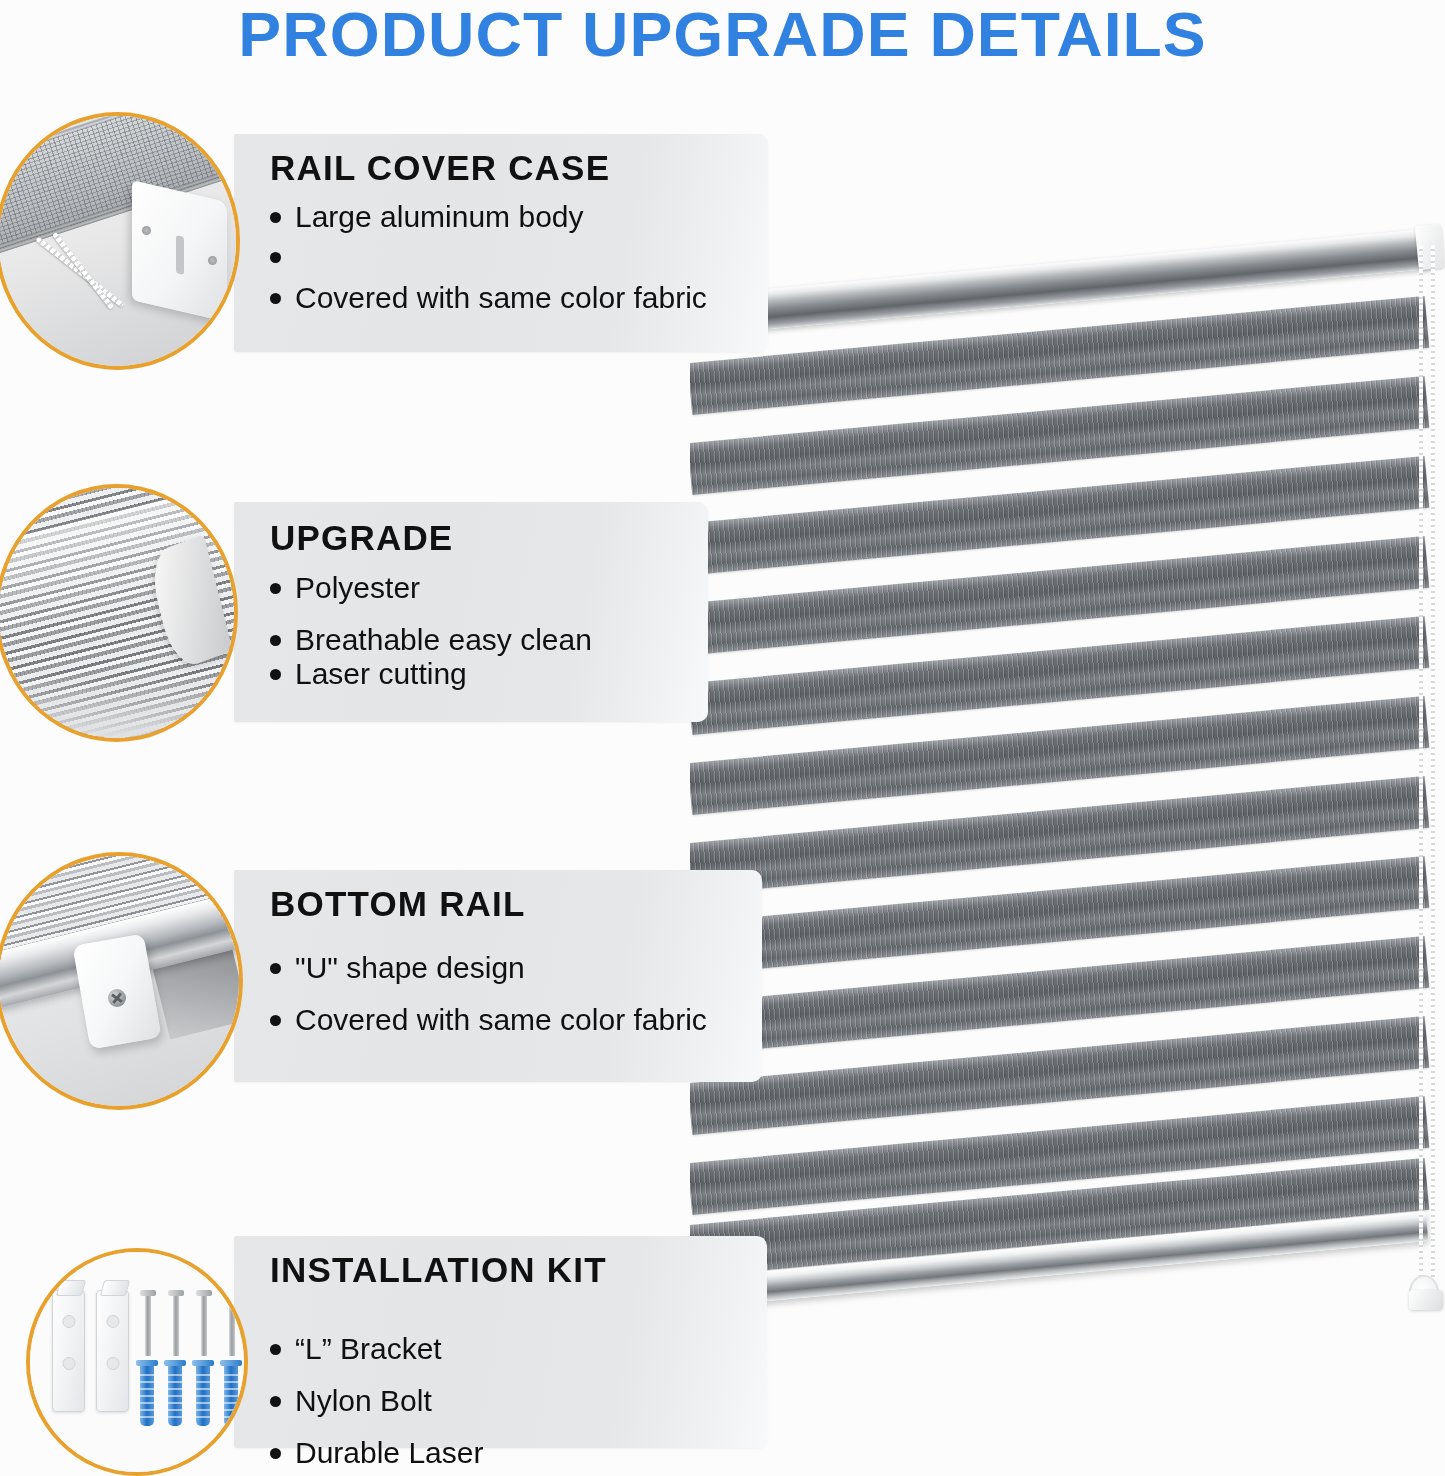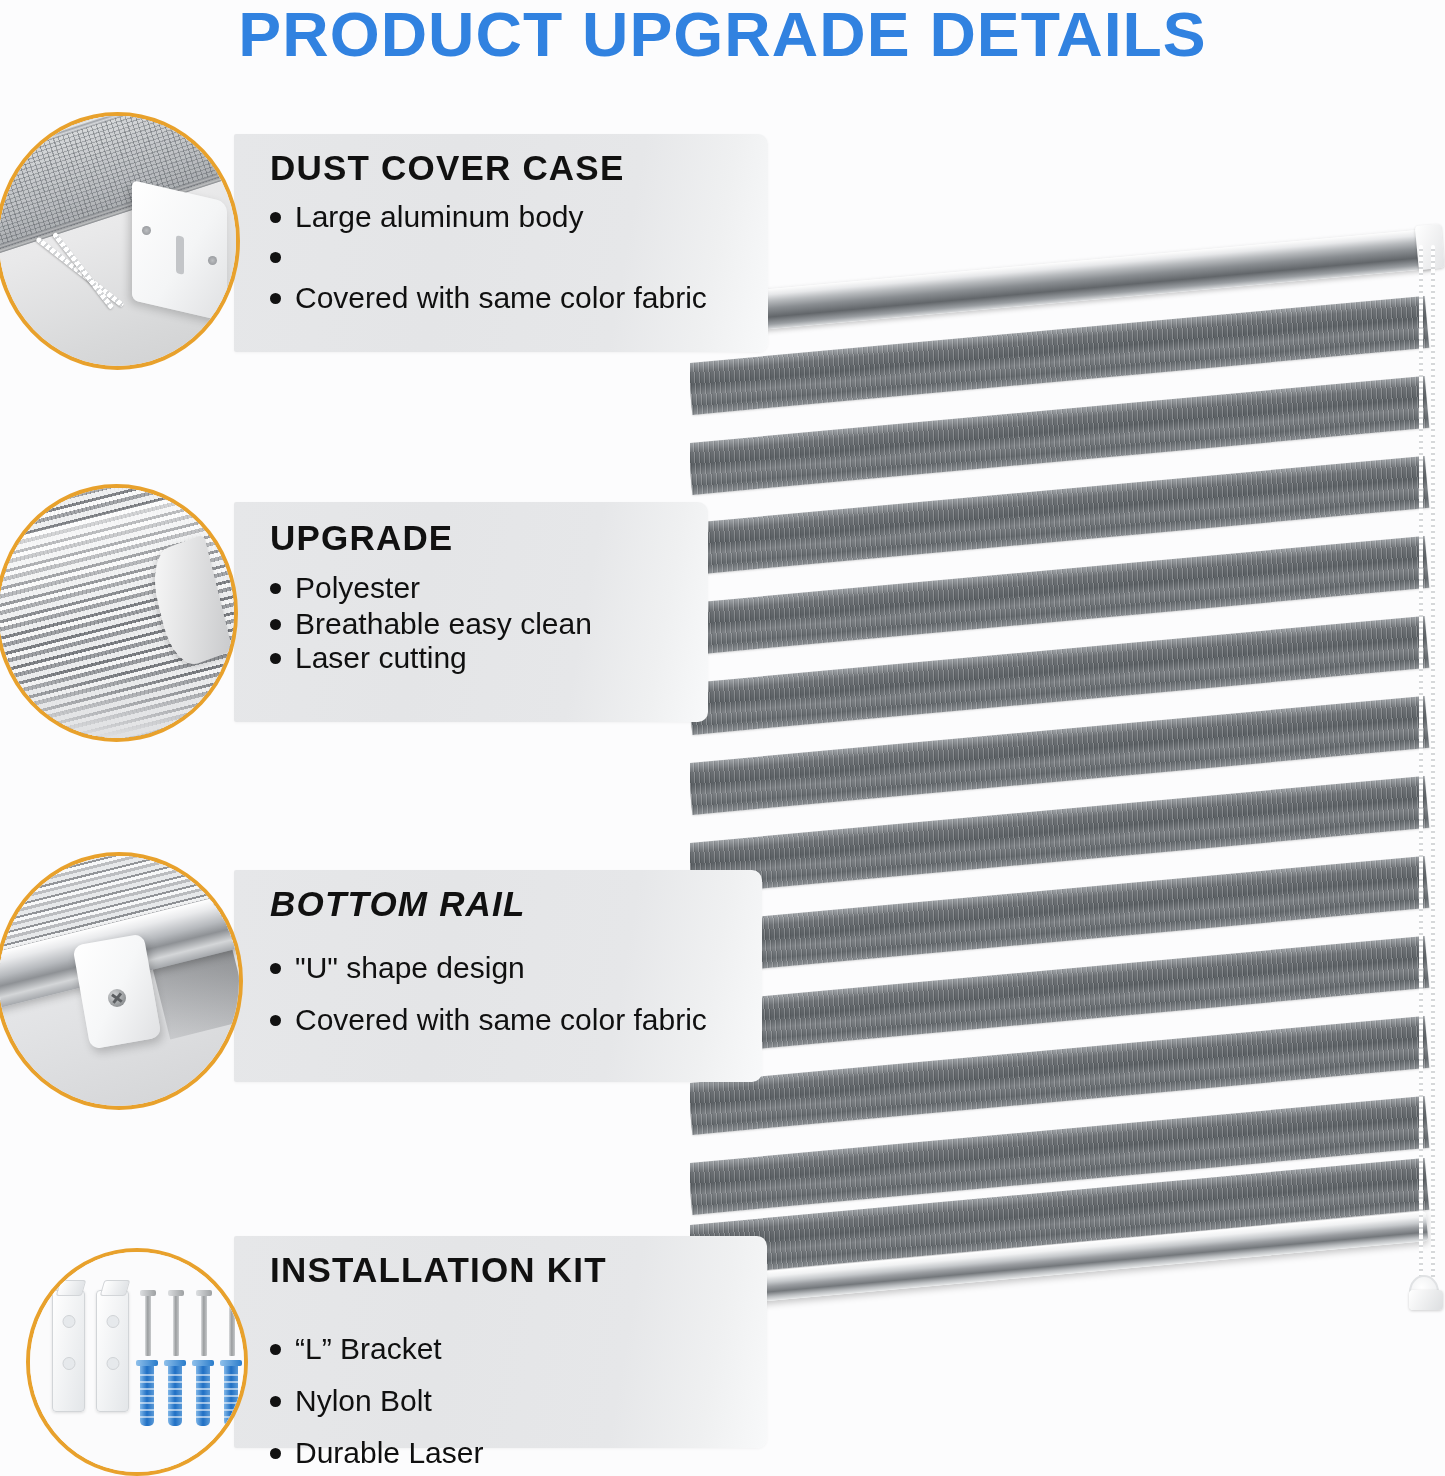--- a/index.html
+++ b/index.html
@@ -309,21 +309,21 @@
         <div class="p1-mesh"></div>
         <div class="p1-cap"></div>
         <div class="p1-slot"></div>
         <div class="p1-screw a"></div>
         <div class="p1-screw b"></div>
         <div class="p1-chain"></div>
         <div class="p1-chain2"></div>
       </div>
     </div>
 
-    <div class="ptitle" style="left:270px;top:148px;">DUST COVER CASE</div>
+    <div class="ptitle" style="left:270px;top:148px;">RAIL COVER CASE</div>
     <div class="bullets" style="left:270px;top:200px;">
       <div class="bullet" style="margin-bottom:18px;">
         <span class="dot"></span>
         <span>Large aluminum body</span>
       </div>
       <div class="bullet" style="margin-bottom:18px;">
         <span class="dot"></span>
       </div>
       <div class="bullet">
         <span class="dot"></span>
@@ -340,21 +340,21 @@
         <div class="p2-bg"></div>
         <div class="p2-fab"></div>
         <div class="p2-sheen"></div>
         <div class="p2-edge"></div>
         <div class="p2-floor"></div>
       </div>
     </div>
 
     <div class="ptitle" style="left:270px;top:518px;">UPGRADE</div>
     <div class="bullets" style="left:270px;top:571px;">
-      <div class="bullet" style="margin-bottom:2px;">
+      <div class="bullet" style="margin-bottom:18px;">
         <span class="dot"></span>
         <span>Polyester</span>
       </div>
       <div class="bullet">
         <span class="dot"></span>
         <span>Breathable  easy clean</span>
       </div>
       <div class="bullet" style="margin-bottom:18px;">
         <span class="dot"></span>
         <span>Laser cutting</span>
@@ -369,21 +369,21 @@
       <div class="ovalimg">
         <div class="p3-bg"></div>
         <div class="p3-fab"></div>
         <div class="p3-dark"></div>
         <div class="p3-bar"></div>
         <div class="p3-cap"></div>
         <div class="p3-screw"></div>
       </div>
     </div>
 
-    <div class="ptitle" style="left:270px;top:884px;font-style:italic;">BOTTOM RAIL</div>
+    <div class="ptitle" style="left:270px;top:884px;">BOTTOM RAIL</div>
     <div class="bullets" style="left:270px;top:951px;">
       <div class="bullet" style="margin-bottom:18px;">
         <span class="dot"></span>
         <span>"U" shape design</span>
       </div>
       <div class="bullet">
         <span class="dot"></span>
         <span>Covered with same color fabric</span>
       </div>
     </div>

